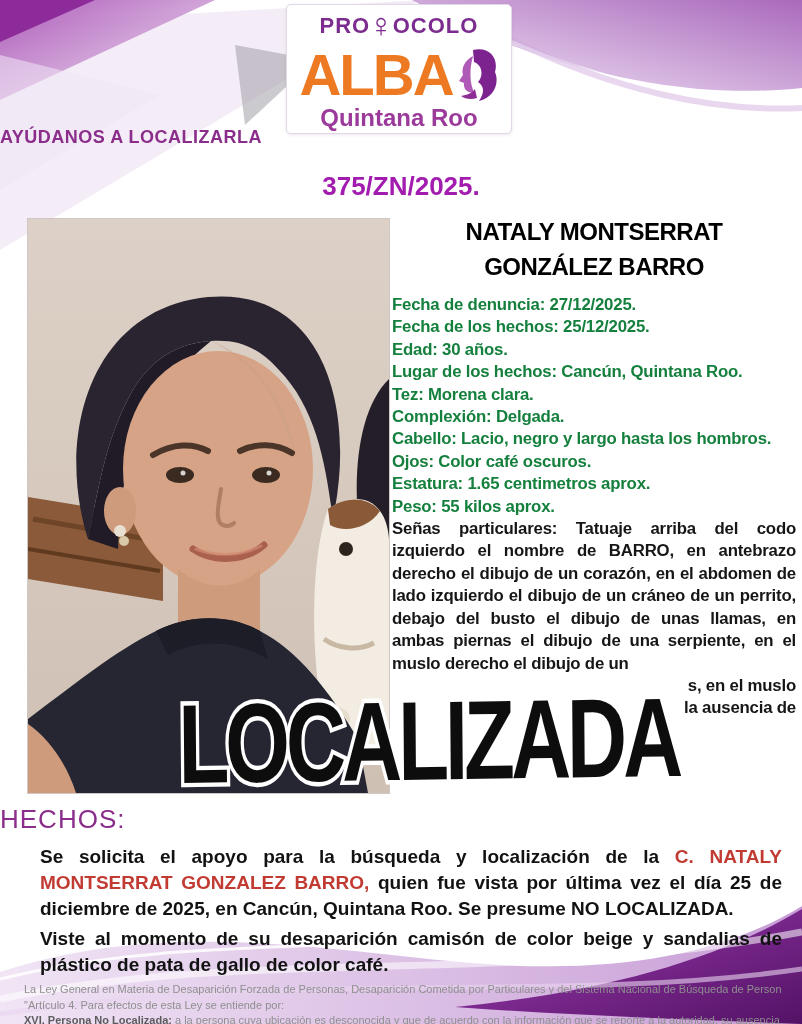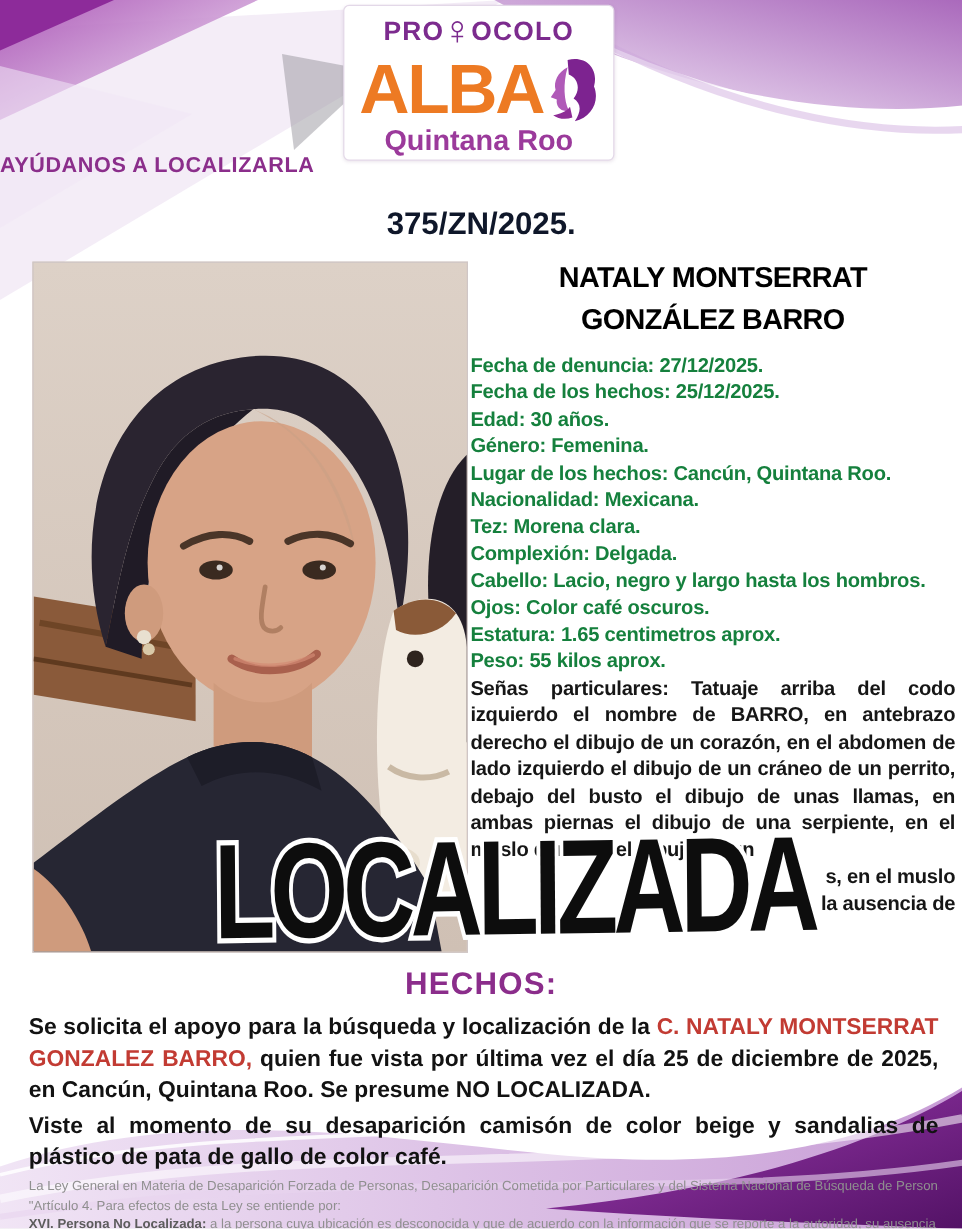--- a/index.html
+++ b/index.html
@@ -23,21 +23,21 @@
   .alba-line{display:flex;align-items:center;justify-content:center;margin-top:10px;height:56px;}
   .alba-word{color:#ed7a23;font-weight:900;font-size:58px;letter-spacing:-2px;line-height:54px;}
   .region-line{color:#9b3a9b;font-weight:bold;font-size:24px;line-height:26px;margin-top:2px;}
   
   .help-line{
     position:absolute;top:127px;left:0;width:100%;text-align:left;z-index:2;
     color:#8b2e8b;font-weight:bold;font-size:18px;letter-spacing:.5px;
   }
   .case-number{
     position:absolute;top:171px;left:0;width:100%;text-align:center;z-index:2;
-    color:#0f172a;font-weight:bold;font-size:26px;
+    color:#a21caf;font-weight:bold;font-size:26px;
   }
   
   .photo-frame{
     position:absolute;left:27px;top:218px;width:361px;height:574px;
     border:1px solid #cfc6c6;z-index:1;background:#d8cbc1;
   }
   .photo-frame svg{display:block;}
   
   .right-col{position:absolute;left:392px;top:214px;width:404px;z-index:1;}
   .person-name{
@@ -52,26 +52,26 @@
     text-align:right;letter-spacing:-0.2px;}
   
   .localizada{
     position:absolute;left:178px;top:688px;z-index:3;white-space:nowrap;
     font-size:104px;font-weight:900;color:#0d0d0d;letter-spacing:-5px;
     -webkit-text-stroke:8px #ffffff;paint-order:stroke fill;
     transform:scale(0.80,1.08) rotate(-0.6deg);transform-origin:left top;line-height:1;
   }
   
   .hechos-title{
-    position:absolute;top:804px;left:0;width:100%;text-align:center;z-index:2;
-    color:#8b2d8b;font-weight:bold;font-size:26px;letter-spacing:1px;
+    position:absolute;top:804px;left:0;width:100%;text-align:left;z-index:2;
+    color:#8b2d8b;font-weight:normal;font-size:26px;letter-spacing:1px;
   }
   .hechos-body{position:absolute;left:24px;top:844px;width:758px;z-index:2;}
   .hechos-p{color:#121212;font-weight:bold;font-size:19px;line-height:26px;
-    text-align:justify;margin:0 0 4px 0;}
+    text-align:justify;margin:0 0 4px 16px;}
   .red-name{color:#c23b33;}
   .legal{margin-top:3px;color:#8f8f8f;font-size:11px;line-height:15.5px;font-weight:normal;}
   .legal-line{white-space:nowrap;overflow:hidden;}
   .legal-bold{color:#5c5c5c;font-weight:bold;}
 </style>
 </head>
 <body>
 
 <div id="poster">
 
@@ -191,23 +191,21 @@
 
   <div class="right-col">
     <div class="person-name">
       <div>NATALY MONTSERRAT</div>
       <div>GONZÁLEZ BARRO</div>
     </div>
     <div class="details">
       <div>Fecha de denuncia: 27/12/2025.</div>
       <div>Fecha de los hechos: 25/12/2025.</div>
       <div>Edad: 30 años.</div>
-      <div>Género: Femenina.</div>
       <div>Lugar de los hechos: Cancún, Quintana Roo.</div>
-      <div>Nacionalidad: Mexicana.</div>
       <div>Tez: Morena clara.</div>
       <div>Complexión: Delgada.</div>
       <div>Cabello: Lacio, negro y largo hasta los hombros.</div>
       <div>Ojos: Color café oscuros.</div>
       <div>Estatura: 1.65 centimetros aprox.</div>
       <div>Peso: 55 kilos aprox.</div>
     </div>
     <div class="senas">Señas particulares: Tatuaje arriba del codo izquierdo el nombre de BARRO, en antebrazo derecho el dibujo de un corazón, en el abdomen de lado izquierdo el dibujo de un cráneo de un perrito, debajo del busto el dibujo de unas llamas, en ambas piernas el dibujo de una serpiente, en el muslo derecho el dibujo de un</div>
     <div class="fragments">
       <div>s, en el muslo</div>

